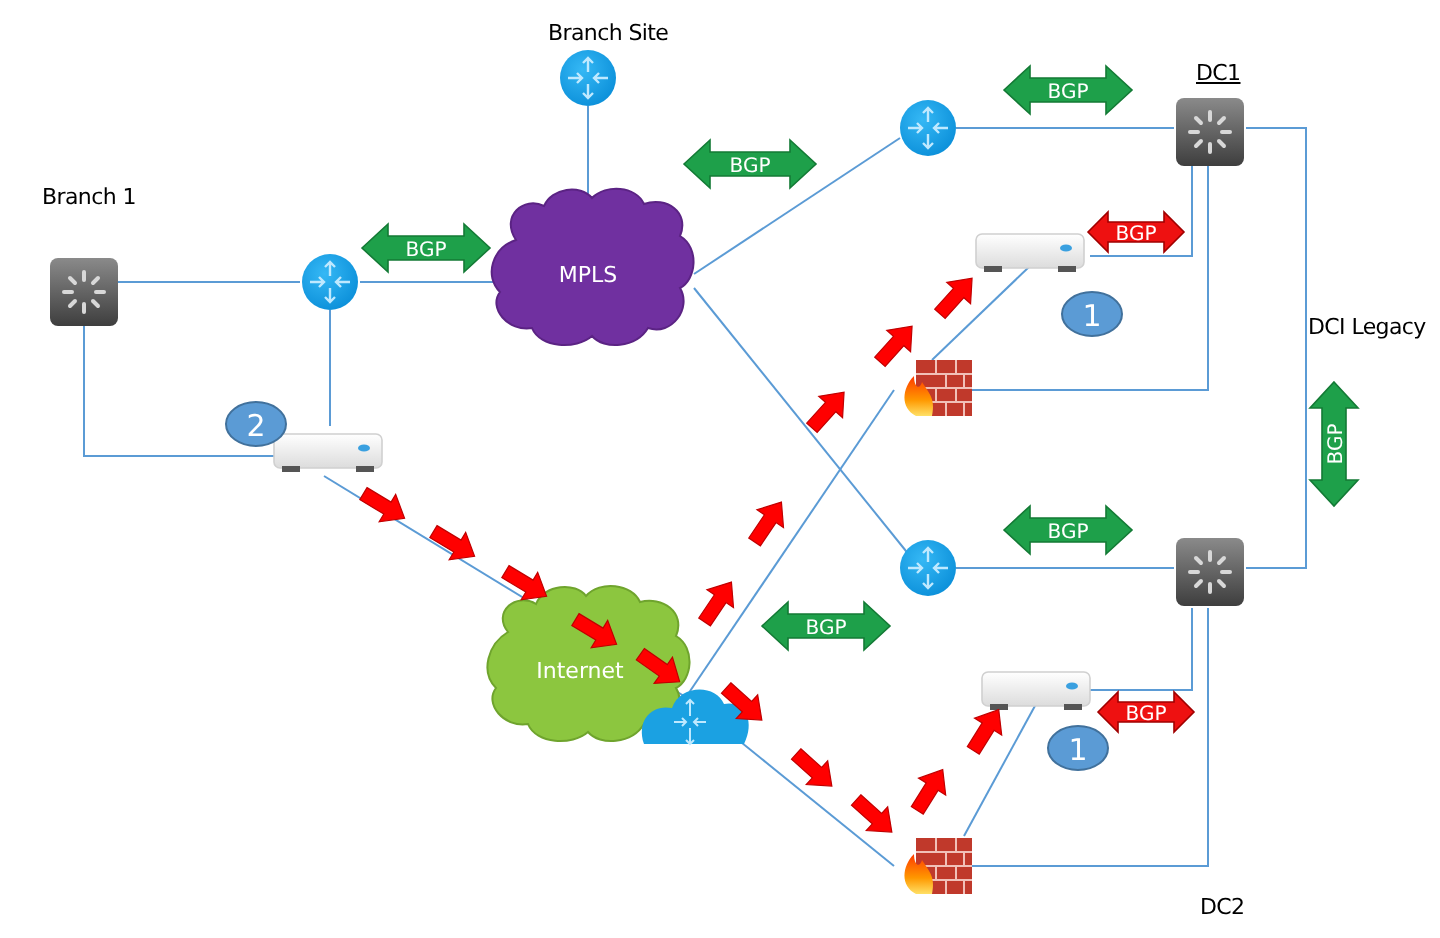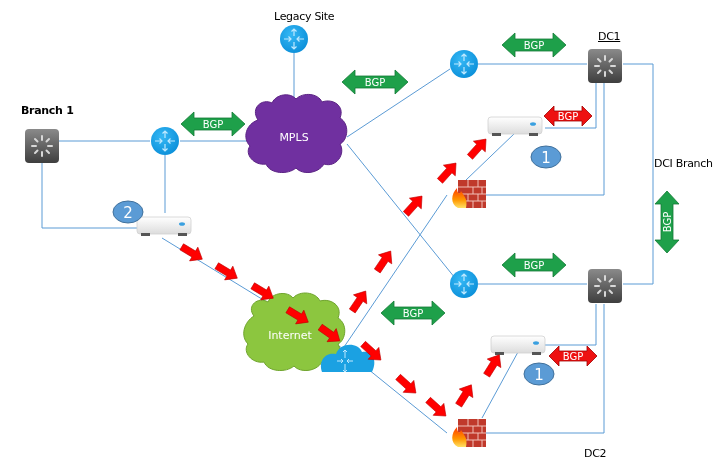--- a/index.html
+++ b/index.html
@@ -196,17 +196,17 @@
     <use href="#redarrow" transform="translate(359,301) rotate(-56)"></use>
     <use href="#redarrow" transform="translate(384,261) rotate(-56)"></use>
     <use href="#redarrow" transform="translate(414,205) rotate(-48)"></use>
     <use href="#redarrow" transform="translate(448,172) rotate(-48)"></use>
     <use href="#redarrow" transform="translate(478,148) rotate(-48)"></use>
     <use href="#redarrow" transform="translate(465,395) rotate(-58)"></use>
     <use href="#redarrow" transform="translate(493,365) rotate(-58)"></use>
   </g>
 </svg>
 
-<div class="lbl" style="left:274px;top:10px;">Legacy Site</div>
-<div class="lbl" style="left:21px;top:104px;font-weight:bold;">Branch 1</div>
+<div class="lbl" style="left:274px;top:10px;">Branch Site</div>
+<div class="lbl" style="left:21px;top:92px;">Branch 1</div>
 <div class="lbl" style="left:598px;top:30px;text-decoration:underline;">DC1</div>
-<div class="lbl" style="left:584px;top:447px;">DC2</div>
-<div class="lbl" style="left:654px;top:157px;">DCI Branch</div>
+<div class="lbl" style="left:600px;top:447px;">DC2</div>
+<div class="lbl" style="left:654px;top:157px;">DCI Legacy</div>
 
 </body></html>

